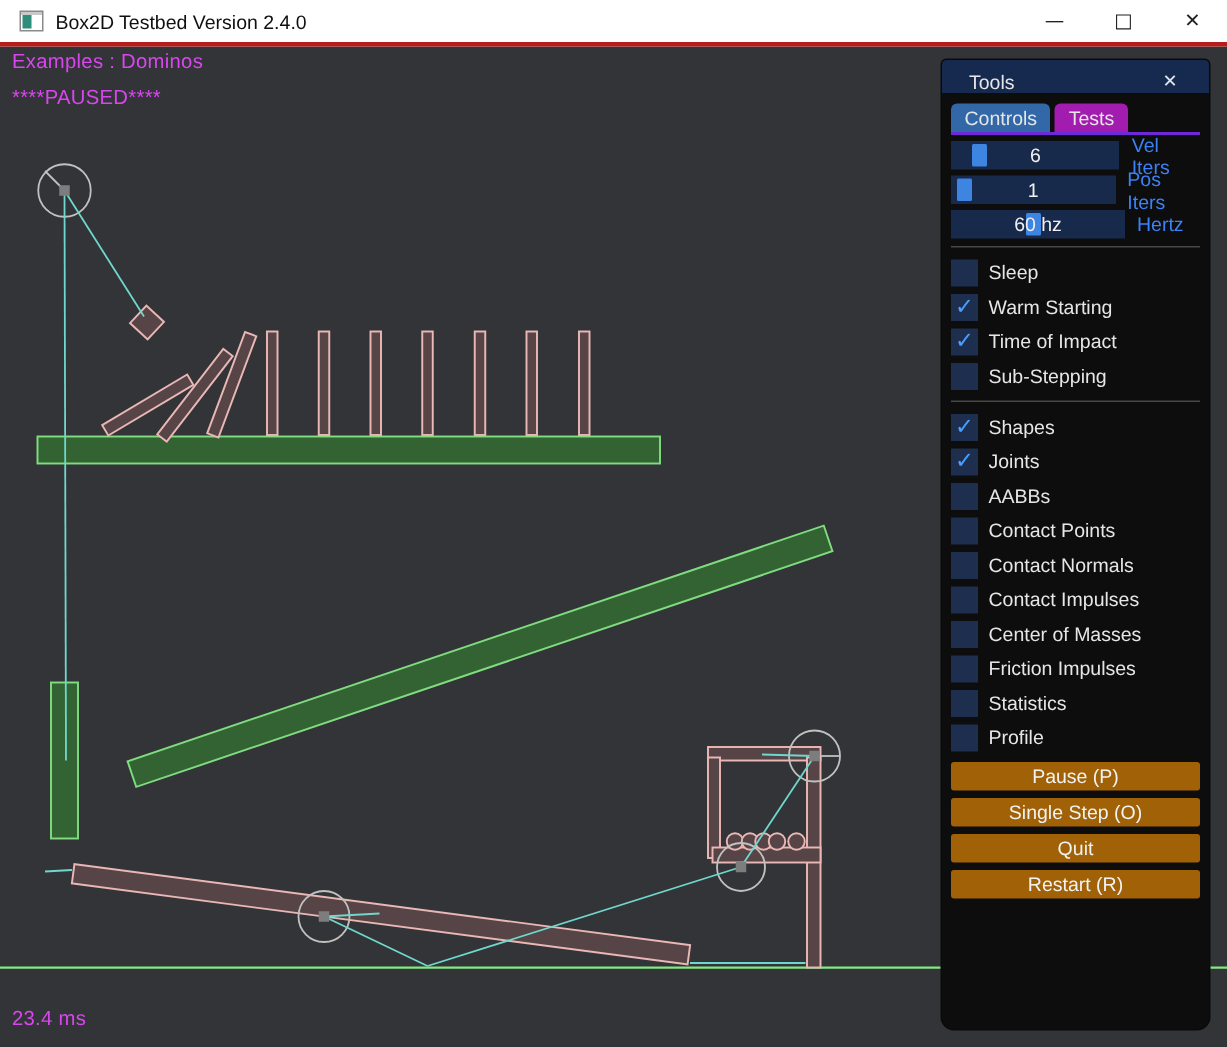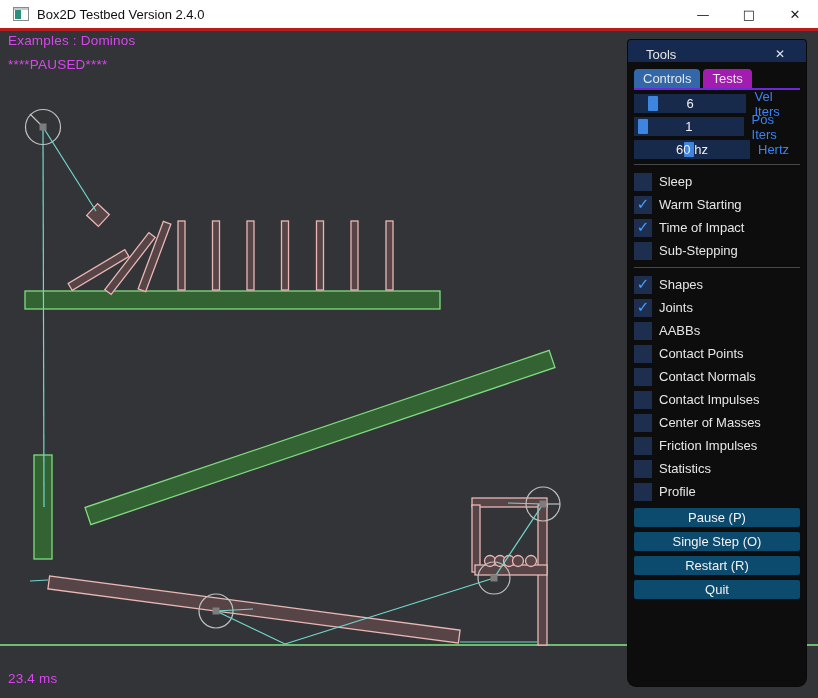--- a/index.html
+++ b/index.html
@@ -52,21 +52,21 @@
   .sep { border:none; border-top:1px solid #474747; margin:5px 0; }
 
   .cb-row { display:flex; align-items:center; height:23px; }
   .cb-box { position:relative; width:18px; height:18px; background:#1d2e4f; margin-right:7px;
             display:flex; align-items:center; justify-content:center; }
   .cb-box .mark { opacity:0; color:#4aa0ff; font-size:15px; font-weight:bold; line-height:1;
                   font-family:"DejaVu Sans", sans-serif; }
   .cb-box[data-checked="true"] .mark { opacity:1; }
 
   .btn-col { margin-top:5px; }
-  .panel-btn { height:19px; background:#0c4a6e; border-radius:2px; margin-bottom:5px;
+  .panel-btn { height:19px; background:#a16207; border-radius:2px; margin-bottom:5px;
                display:flex; align-items:center; justify-content:center; color:#f2f2f2; }
 </style>
 </head>
 <body>
 
 <div class="window">
 
   <div class="titlebar">
     <div class="appicon"></div>
     <div class="title-text">Box2D Testbed Version 2.4.0</div>
@@ -295,19 +295,19 @@
           <span class="cb-box" data-checked="false">
               <span class="mark">✓</span>
             </span>
           <span>Profile</span>
         </div>
       </div>
 
       <div class="btn-col">
         <div class="panel-btn">Pause (P)</div>
         <div class="panel-btn">Single Step (O)</div>
+        <div class="panel-btn">Quit</div>
         <div class="panel-btn">Restart (R)</div>
-        <div class="panel-btn">Quit</div>
       </div>
     </div>
   </div>
 
 </div>
 
 </body></html>

